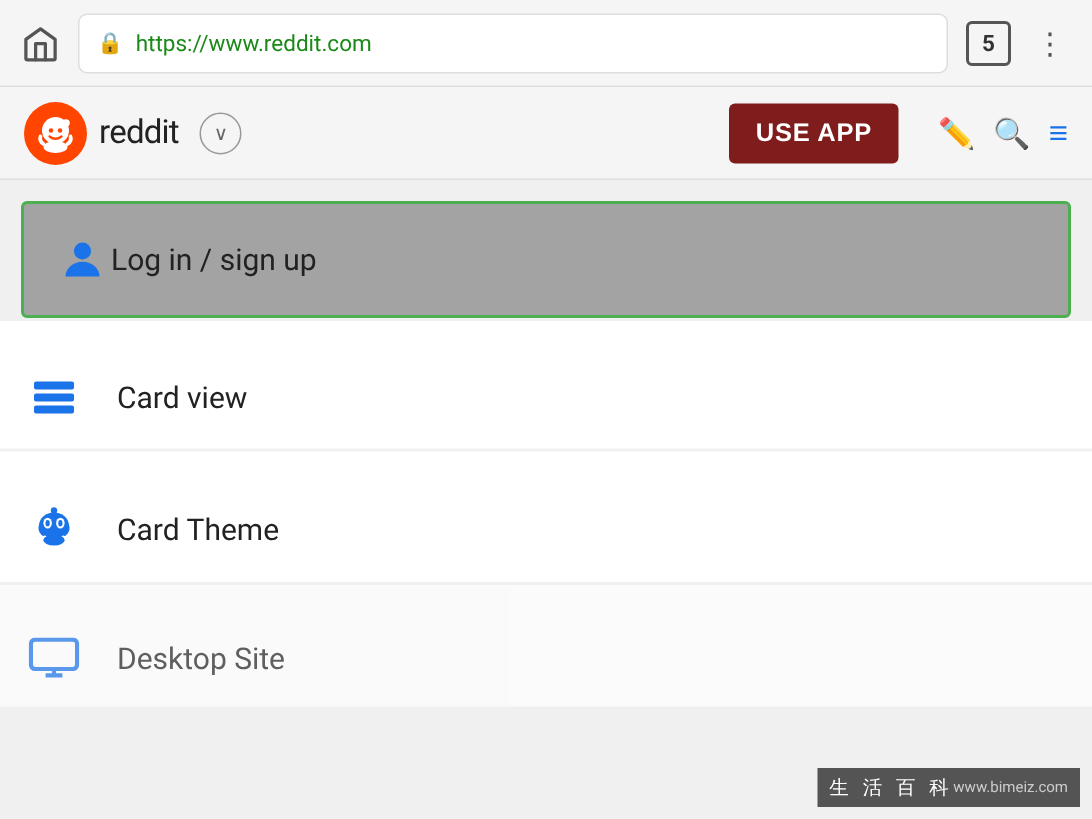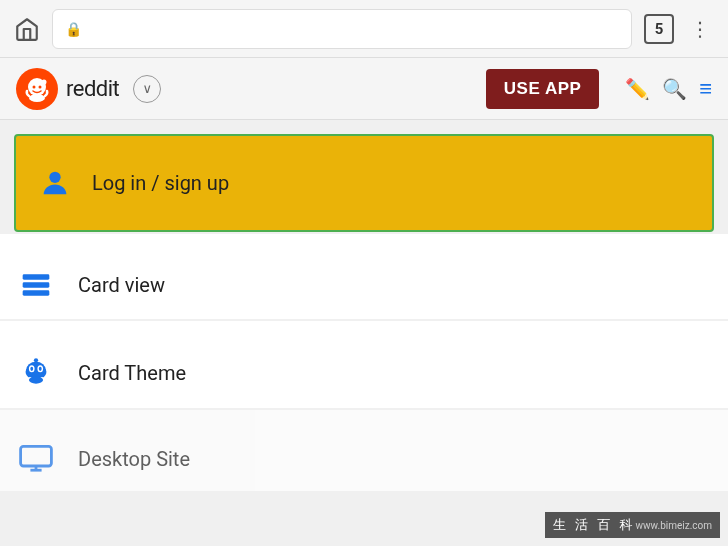--- a/index.html
+++ b/index.html
@@ -134,25 +134,24 @@
 
     
     .menu-content {
       background: #f0f0f0;
     }
 
     
     .login-row {
       display: flex;
       align-items: center;
-      background: #eab308;
+      background: #a3a3a3;
       margin: 14px 14px 0 14px;
       border-radius: 4px;
-      padding: 28px 20px;
-      gap: 18px;
+      padding: 18px 20px;
       border: 2.5px solid #4caf50;
       cursor: pointer;
     }
     .user-avatar-icon {
       width: 38px;
       height: 38px;
       color: #1a73e8;
       display: flex;
       align-items: center;
       justify-content: center;
@@ -220,20 +219,21 @@
 
   <div>
     <svg class="svg-home" width="26" height="26" viewBox="0 0 24 24" fill="none" stroke="#555" stroke-width="2" stroke-linecap="round" stroke-linejoin="round">
       <path d="M3 9.5L12 3l9 6.5V21a1 1 0 0 1-1 1H4a1 1 0 0 1-1-1V9.5z"></path>
       <polyline points="9 22 9 12 15 12 15 22"></polyline>
     </svg>
   </div>
 
   <div class="url-bar">
     <span class="lock-icon">🔒</span>
+    <span class="url-text">https://www.reddit.com</span>
   </div>
 
   <div class="tab-badge">
     <span>5</span>
   </div>
 
   <div class="three-dots">⋮</div>
 </div>
 
 <div class="reddit-header">

